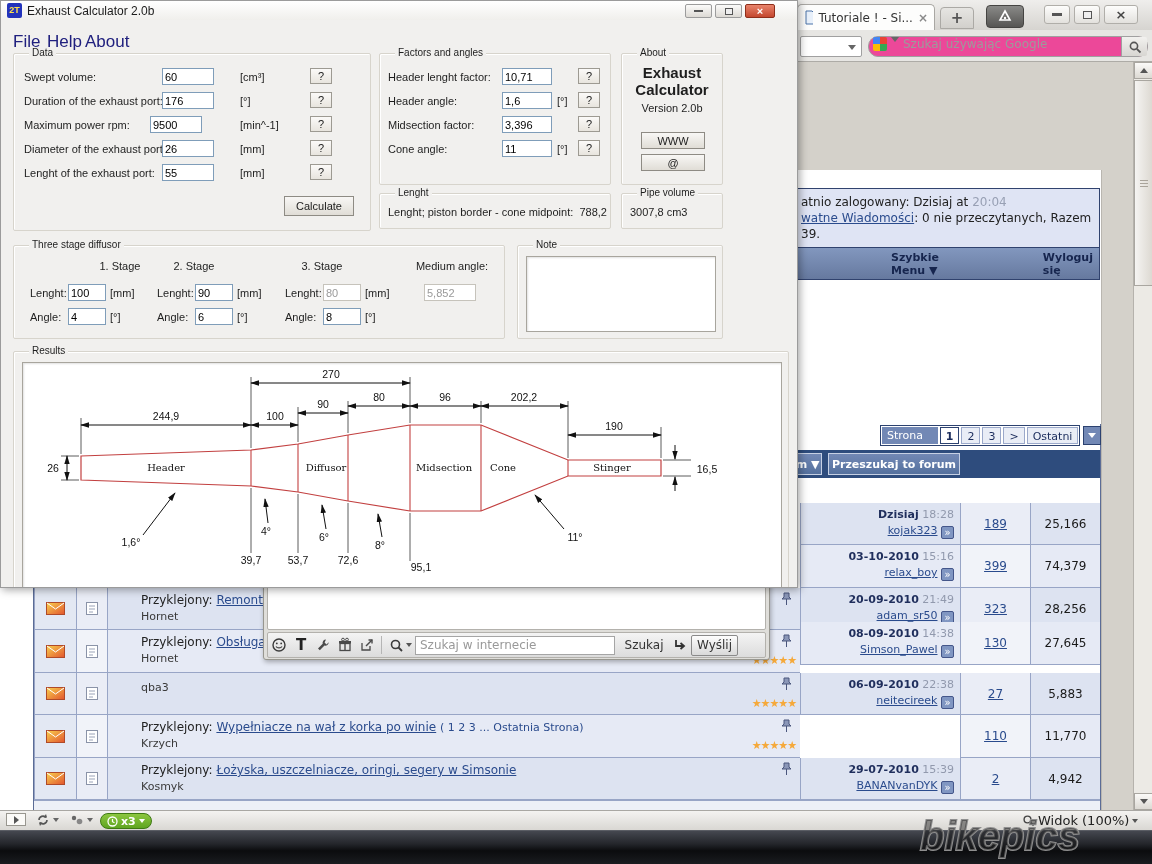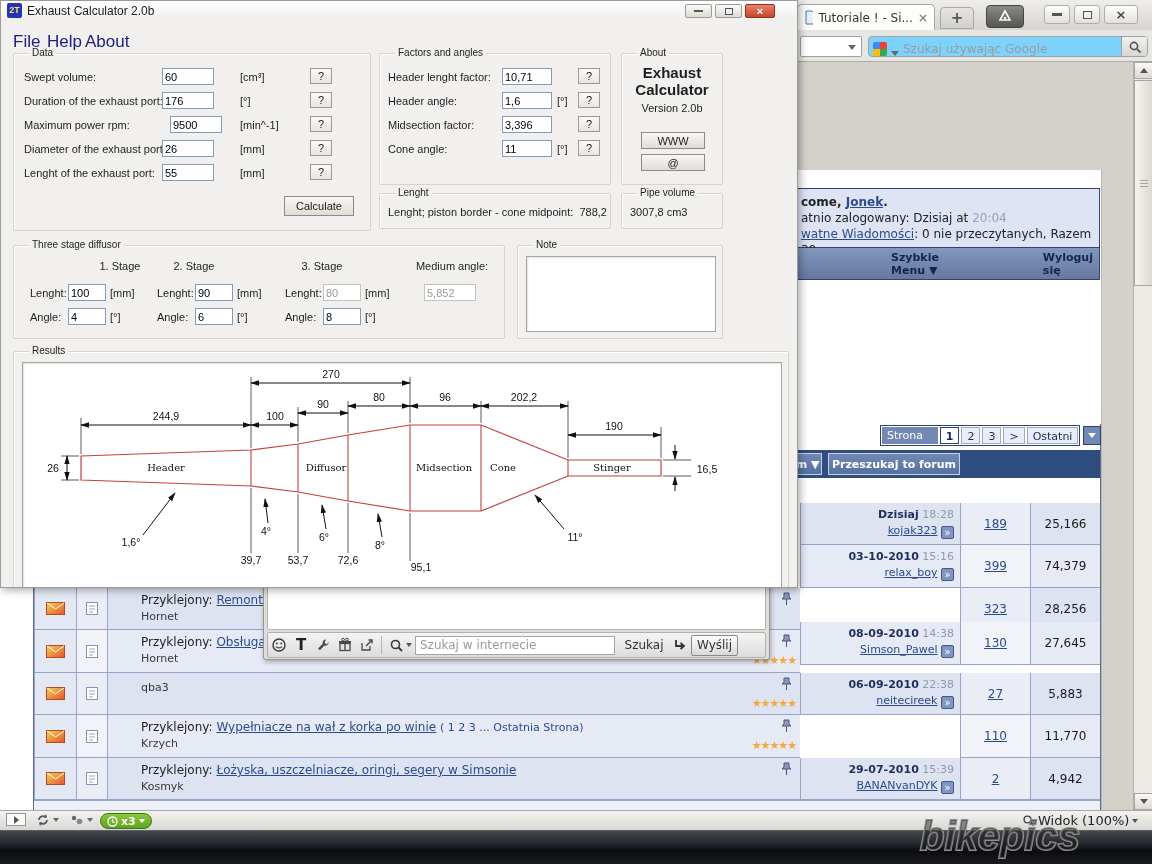--- a/index.html
+++ b/index.html
@@ -13,21 +13,21 @@
 .tab-title{color:#333;font-size:12px;white-space:nowrap}
 .tab-close{color:#8A8A8A;font-size:12px;font-weight:bold}
 .newtab{position:absolute;background:linear-gradient(#E6E5E2,#D2D0CC);border:1px solid #ABA9A5;border-radius:4px 4px 0 0;color:#555;font-weight:bold;text-align:center;font-size:15px;line-height:20px}
 .trashbtn{position:absolute;background:linear-gradient(#8A8A88,#565553);border:1px solid #454442;border-radius:4px;display:flex;align-items:center;justify-content:center}
 .winbtn{position:absolute;background:linear-gradient(#FDFDFC,#E3E1DD);border:1px solid #B0AEA9;border-radius:3px;display:flex;align-items:center;justify-content:center;color:#444}
 .minglyph{width:10px;height:3px;background:#555}
 .maxglyph{width:9px;height:8px;border:1.5px solid #555;background:#EEE}
 #toolbar{position:absolute;left:0;top:30px;width:1152px;height:32px;background:#E7E6E3;border-bottom:1px solid #ADABA6}
 .combo{position:absolute;background:#fff;border:1px solid #A0A0A0;border-radius:2px}
 .caret{width:0;height:0;border-left:4px solid transparent;border-right:4px solid transparent;border-top:5px solid #666;display:inline-block}
-.gsearch{position:absolute;background:#7dd3fc;border:1px solid #A0A0A0;border-radius:4px;display:flex;align-items:flex-end}
+.gsearch{position:absolute;background:#ec4899;border:1px solid #A0A0A0;border-radius:10px;display:flex;align-items:flex-start}
 .gsearch input{border:none;outline:none;flex:1;font-size:12px;color:#333;font-family:"DejaVu Sans",sans-serif;background:transparent}
 .gsearch input::placeholder{color:#9B9B9B}
 .gicon{width:14px;height:14px;display:grid;grid-template-columns:7px 7px;grid-template-rows:7px 7px;border-radius:2px;overflow:hidden}
 .gsbtn{width:26px;height:19px;background:linear-gradient(#F2F1EF,#D8D6D2);border-left:1px solid #A0A0A0;border-radius:0 2px 2px 0;display:flex;align-items:center;justify-content:center}
 
 
 #page{position:absolute;left:0;top:170px;width:1102px;height:640px;background:#fff;border-right:1px solid #B9B6B0}
 .wbox{position:absolute;background:#DFE4F4;border:1px solid #30426E;font-size:12px;color:#222;padding:5px 0 0 10px;line-height:16px}
 .flink{color:#2A4B8D;text-decoration:underline;cursor:pointer}
 .bold{font-weight:bold}
@@ -177,21 +177,20 @@
           </svg>
       </span>
     </div>
   </div>
 
   <div id="page">
     <div class="vline" style="left:33px;top:333px;height:307px"></div>
     <div class="vline" style="left:1100px;top:254px;height:386px"></div>
 
     <div class="wbox" style="left:790px;top:18px;width:310px;height:60px">
-      <div><span class="bold">come, </span><span class="flink bold">Jonek</span><span class="bold">.</span></div>
       <div><span>atnio zalogowany: Dzisiaj at </span><span class="gray">20:04</span></div>
       <div><span class="flink">watne Wiadomości</span><span>: 0 nie przeczytanych, Razem 39.</span></div>
     </div>
     <div class="quickbar" style="left:790px;top:78px;width:310px;height:32px">
       <span style="margin-left:100px">Szybkie Menu ▼</span>
       <span style="margin-left:75px">Wyloguj się</span>
     </div>
 
     <div class="pgwrap" style="left:880px;top:255px">
       <div class="pgbox">
@@ -233,20 +232,24 @@
         </div>
       <div class="cell crepl altB1">
           <span class="flink">399</span>
         </div>
       <div class="cell cview altA1">
           <span>74,379</span>
         </div>
     </div>
 
     <div class="frow" style="top:418px">
+      <div class="cell cdate altA0">
+          <div><span class="fdate">20-09-2010</span> <span class="ftime">21:49</span></div>
+          <div><span class="flink">adam_sr50</span> <span class="goto">»</span></div>
+        </div>
       <div class="cell crepl altB0">
           <span class="flink">323</span>
         </div>
       <div class="cell cview altA0">
           <span>28,256</span>
         </div>
     </div>
 
     <div class="frow" style="top:452px;height:43px">
       <div class="cell cdate altA1">
@@ -559,21 +562,21 @@
       <span class="grplbl">Data</span>
       <span class="flbl" style="left:10px;top:17px">Swept volume:</span>
       <input class="inp" style="left: 148px; top: 14px; width: 52px;" value="60">
       <span class="flbl" style="left:226px;top:17px">[cm³]</span>
       <span class="qb" style="left:296px;top:14px">?</span>
       <span class="flbl" style="left:10px;top:41px">Duration of the exhaust port:</span>
       <input class="inp" style="left: 148px; top: 38px; width: 52px;" value="176">
       <span class="flbl" style="left:226px;top:41px">[°]</span>
       <span class="qb" style="left:296px;top:38px">?</span>
       <span class="flbl" style="left:10px;top:65px">Maximum power rpm:</span>
-      <input class="inp" style="left: 156px; top: 62px; width: 52px;" value="9500">
+      <input class="inp" style="left: 136px; top: 62px; width: 52px;" value="9500">
       <span class="flbl" style="left:226px;top:65px">[min^-1]</span>
       <span class="qb" style="left:296px;top:62px">?</span>
       <span class="flbl" style="left:10px;top:89px">Diameter of the exhaust port:</span>
       <input class="inp" style="left: 148px; top: 86px; width: 52px;" value="26">
       <span class="flbl" style="left:226px;top:89px">[mm]</span>
       <span class="qb" style="left:296px;top:86px">?</span>
       <span class="flbl" style="left:10px;top:113px">Lenght of the exhaust port:</span>
       <input class="inp" style="left: 148px; top: 110px; width: 52px;" value="55">
       <span class="flbl" style="left:226px;top:113px">[mm]</span>
       <span class="qb" style="left:296px;top:110px">?</span>

